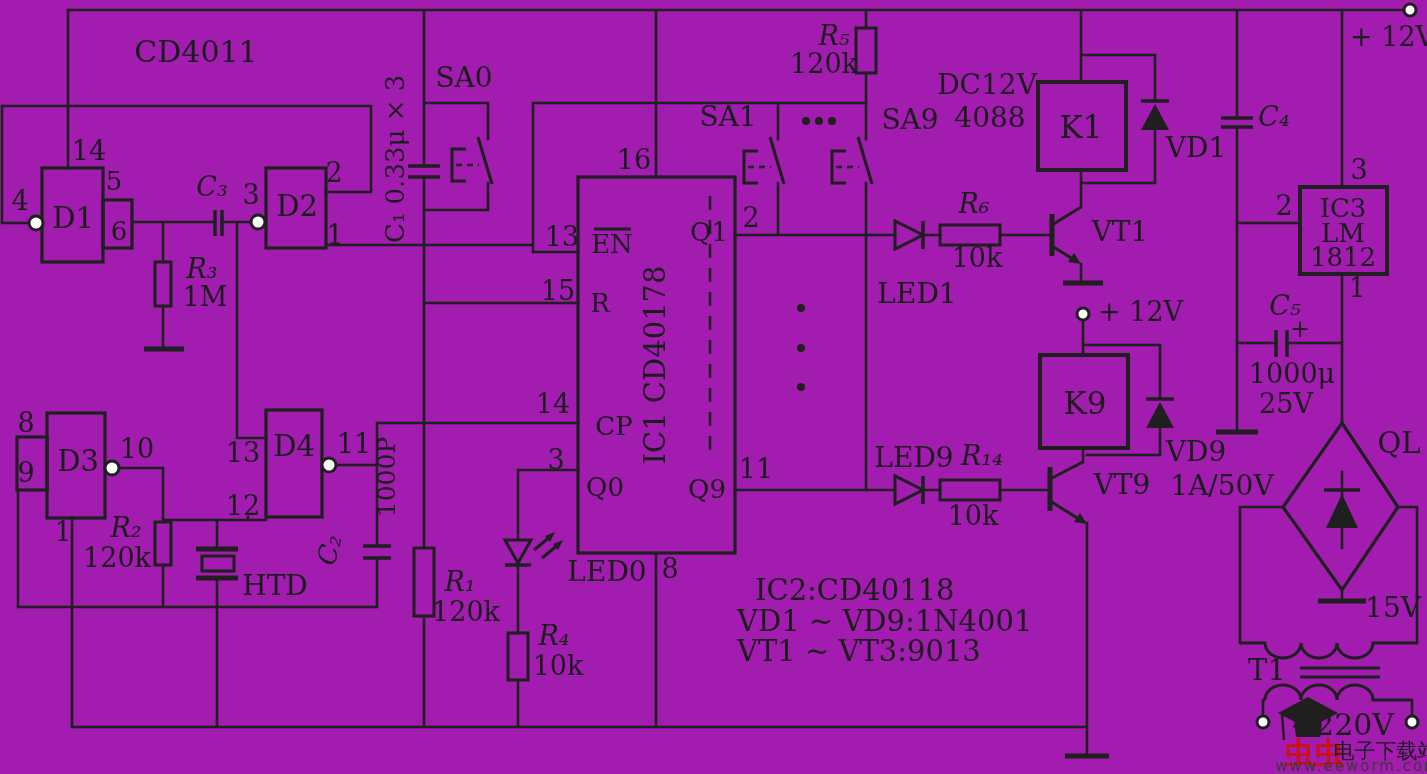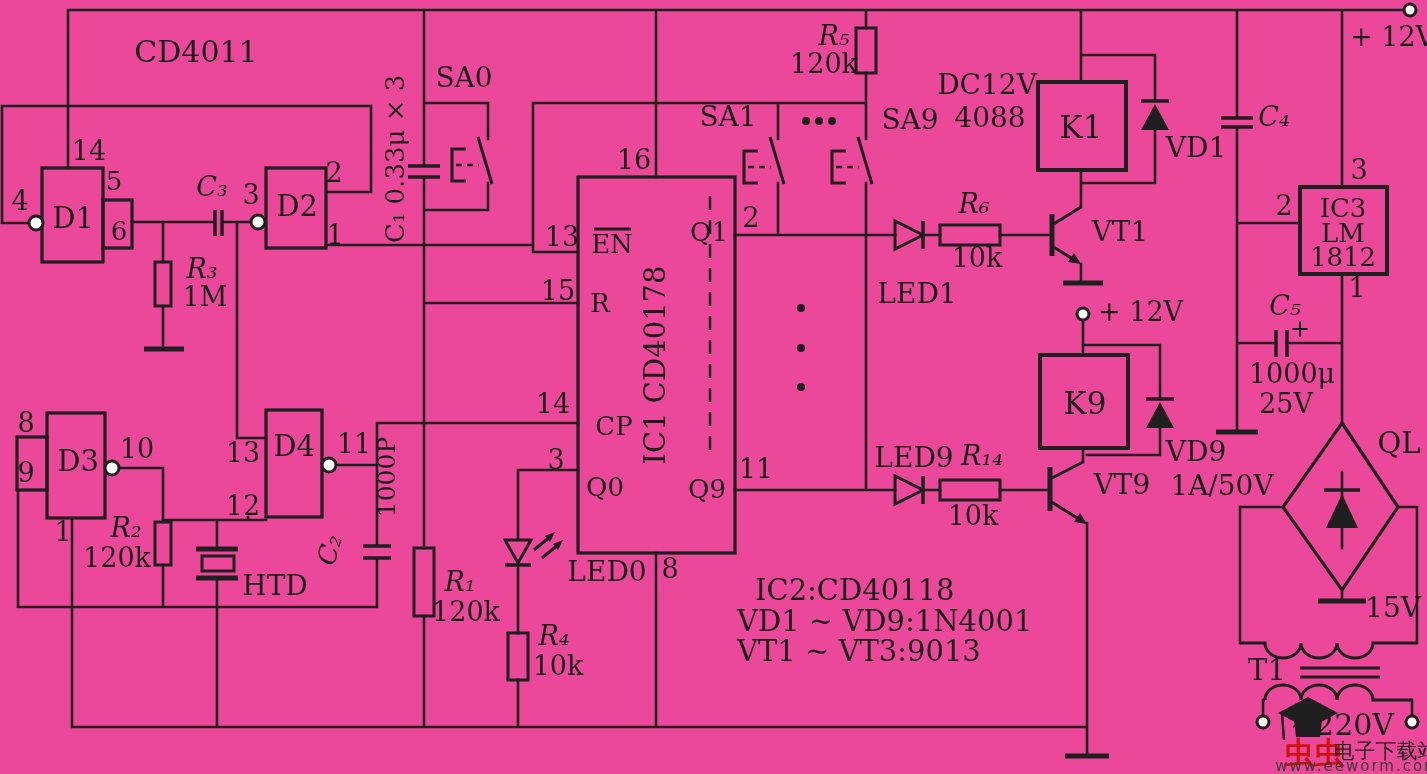--- a/index.html
+++ b/index.html
@@ -1,16 +1,16 @@
 <!DOCTYPE html>
 <html><head>
 <meta charset="utf-8">
 <style>
   html,body{margin:0;padding:0;background:#ddd;}
-  #stage{width:1427px;height:774px;background:#ec4899;position:relative;overflow:hidden;}
+  #stage{width:1427px;height:774px;background:#a21caf;position:relative;overflow:hidden;}
   svg{display:block;}
   .t{font-family:"DejaVu Serif","Liberation Serif",serif;fill:#1c1c1c;}
   .it{font-style:italic;}
   .wire{stroke:#1f1f1f;stroke-width:2.6;fill:none;stroke-linecap:square;}
   .sym{stroke:#1f1f1f;stroke-width:3;fill:none;}
   .box{stroke:#1f1f1f;stroke-width:3.2;fill:none;}
   .thickbox{stroke:#1f1f1f;stroke-width:4;fill:none;}
   .plate{stroke:#1f1f1f;stroke-width:3.5;fill:none;stroke-linecap:butt;}
   .bar{stroke:#1f1f1f;stroke-width:5;fill:none;stroke-linecap:butt;}
   .fillb{fill:#1f1f1f;stroke:none;}

